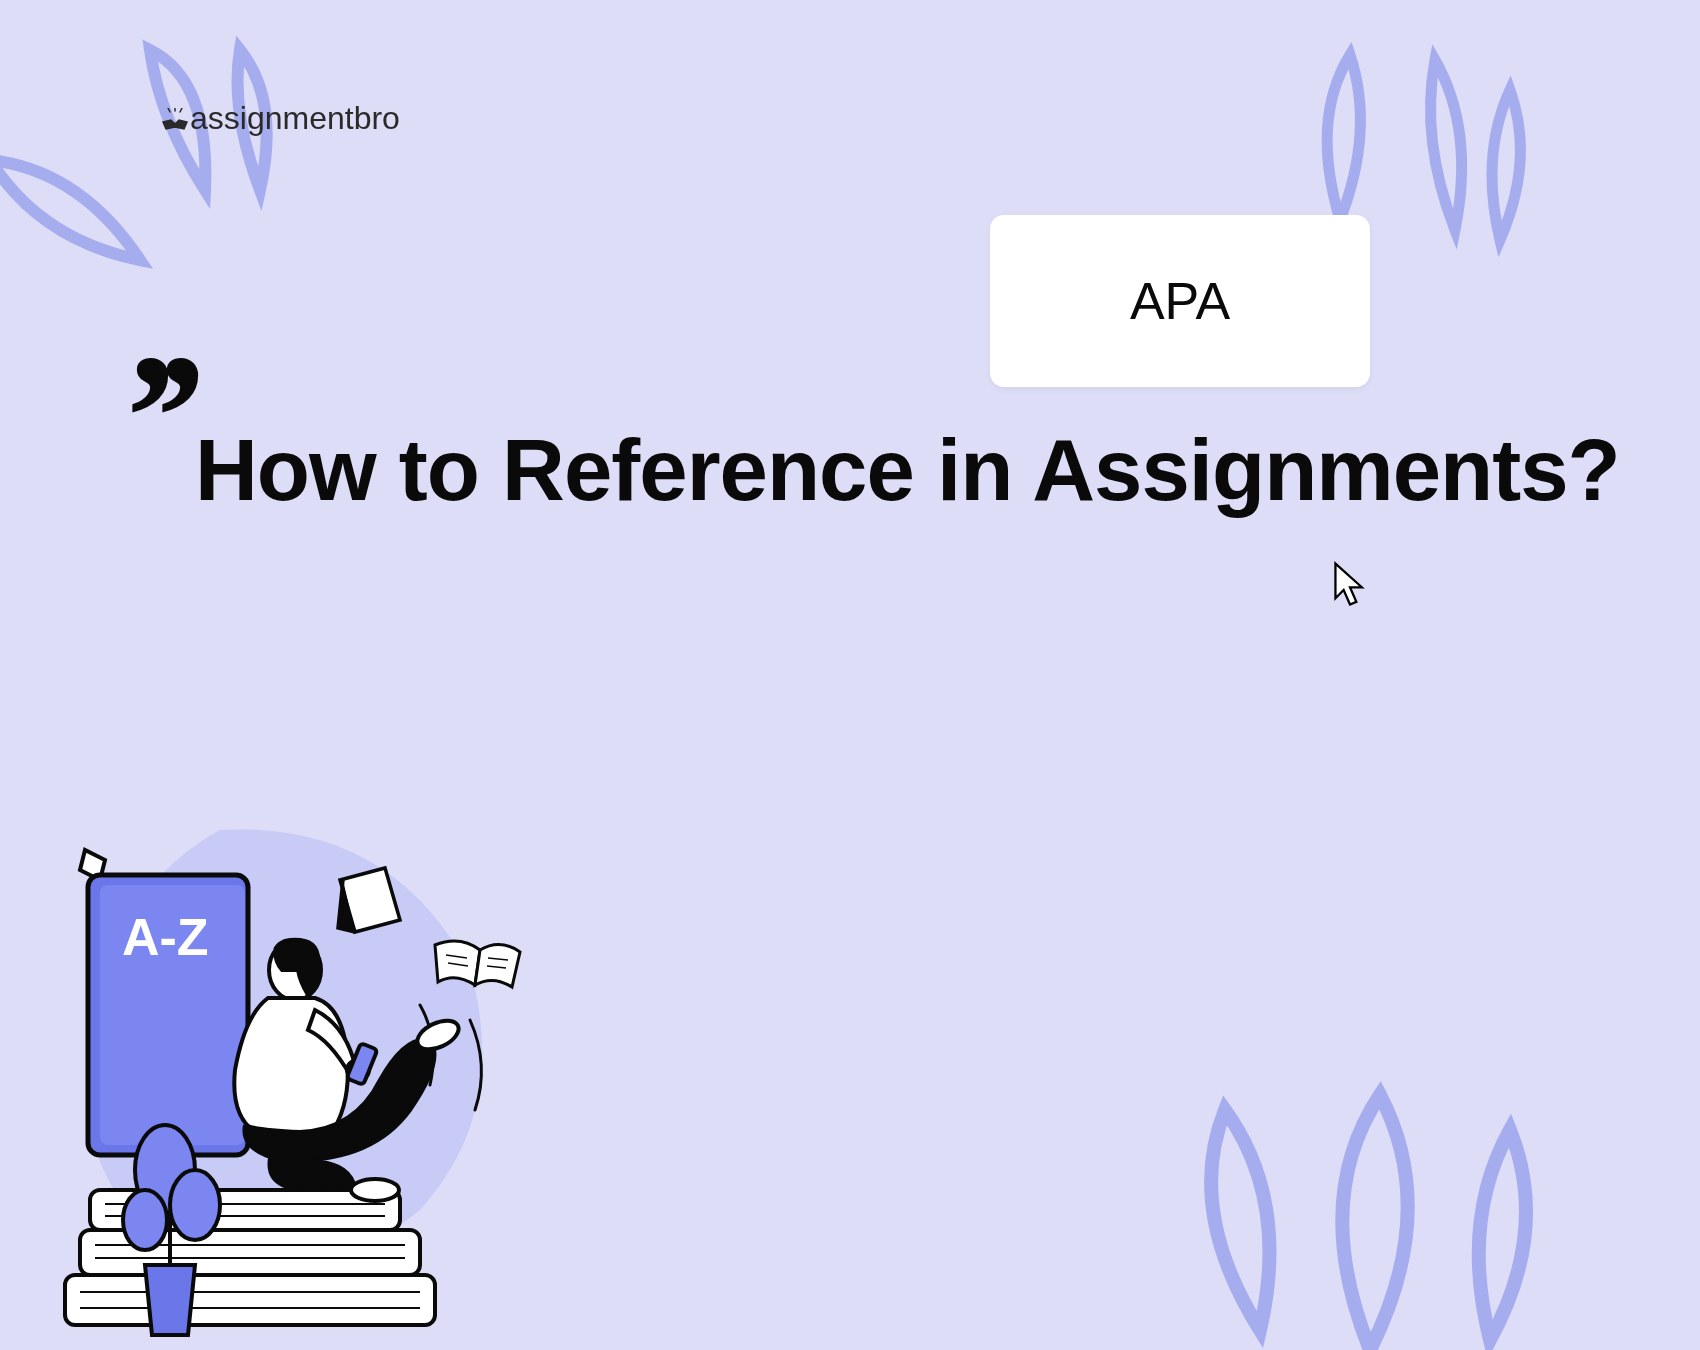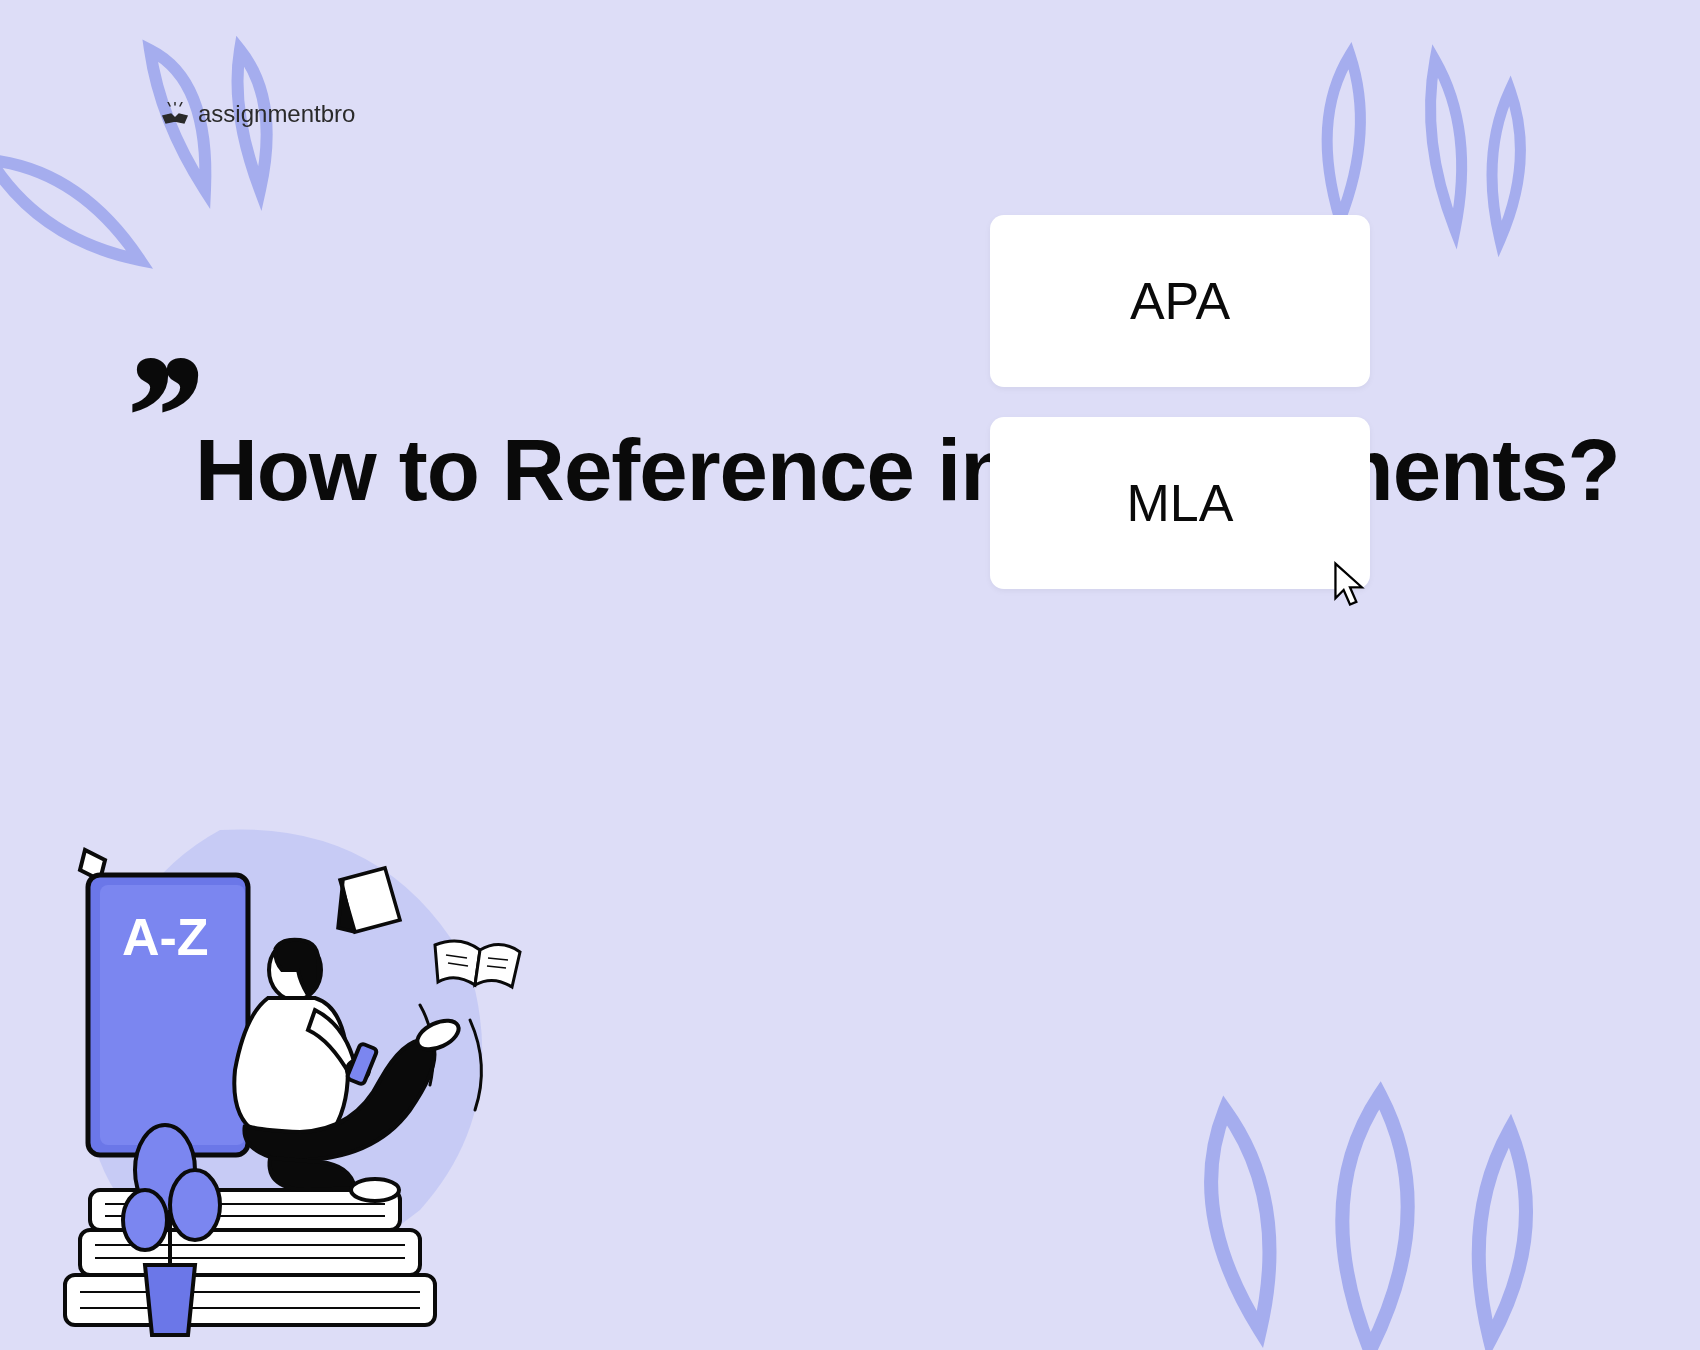--- a/index.html
+++ b/index.html
@@ -10,23 +10,22 @@
       font-family: 'Segoe UI', -apple-system, BlinkMacSystemFont, sans-serif;
       position: relative;
       overflow: hidden;
     }
     .logo {
       position: absolute;
       top: 100px;
       left: 160px;
       display: flex;
       align-items: center;
-      gap: 8px;
       color: #2a2a2a;
-      font-size: 24px;
+      font-size: 32px;
       font-weight: 500;
     }
     .logo-icon {
       width: 30px;
       height: 24px;
       position: relative;
     }
     .quote-mark {
       position: absolute;
       top: 280px;
@@ -47,21 +46,21 @@
       color: #0a0a0a;
       line-height: 1.15;
       letter-spacing: -1px;
     }
     .cards {
       position: absolute;
       top: 215px;
       left: 990px;
       display: flex;
       flex-direction: column;
-      gap: 30px;
+      gap: 59px;
     }
     .card {
       width: 380px;
       height: 172px;
       background: #ffffff;
       border-radius: 14px;
       display: flex;
       align-items: center;
       justify-content: center;
       font-size: 52px;
@@ -141,23 +140,20 @@
 </div>
 
 <div class="quote-mark">,,</div>
 
 <h1 class="heading">How to Reference in Assignments?</h1>
 
 <div class="cards">
   <div class="card">
     <span>APA</span>
   </div>
-  <div class="card">
-    <span>MLA</span>
-  </div>
 </div>
 
 <svg class="cursor" width="40" height="55" viewBox="0 0 40 55">
   <path d="M 4 4 L 4 42 L 13 33 L 20 49 L 27 46 L 20 30 L 33 30 Z" fill="#ffffff" stroke="#000000" stroke-width="2.5"></path>
 </svg>
 
 <svg class="illustration" width="490" height="560" viewBox="0 0 490 560">
 
   <path d="M 170 40 Q 340 30 420 180 Q 460 320 370 420 Q 260 510 130 460 Q 20 400 40 250 Q 60 100 170 40 Z" fill="#C7CBF5"></path>
 

